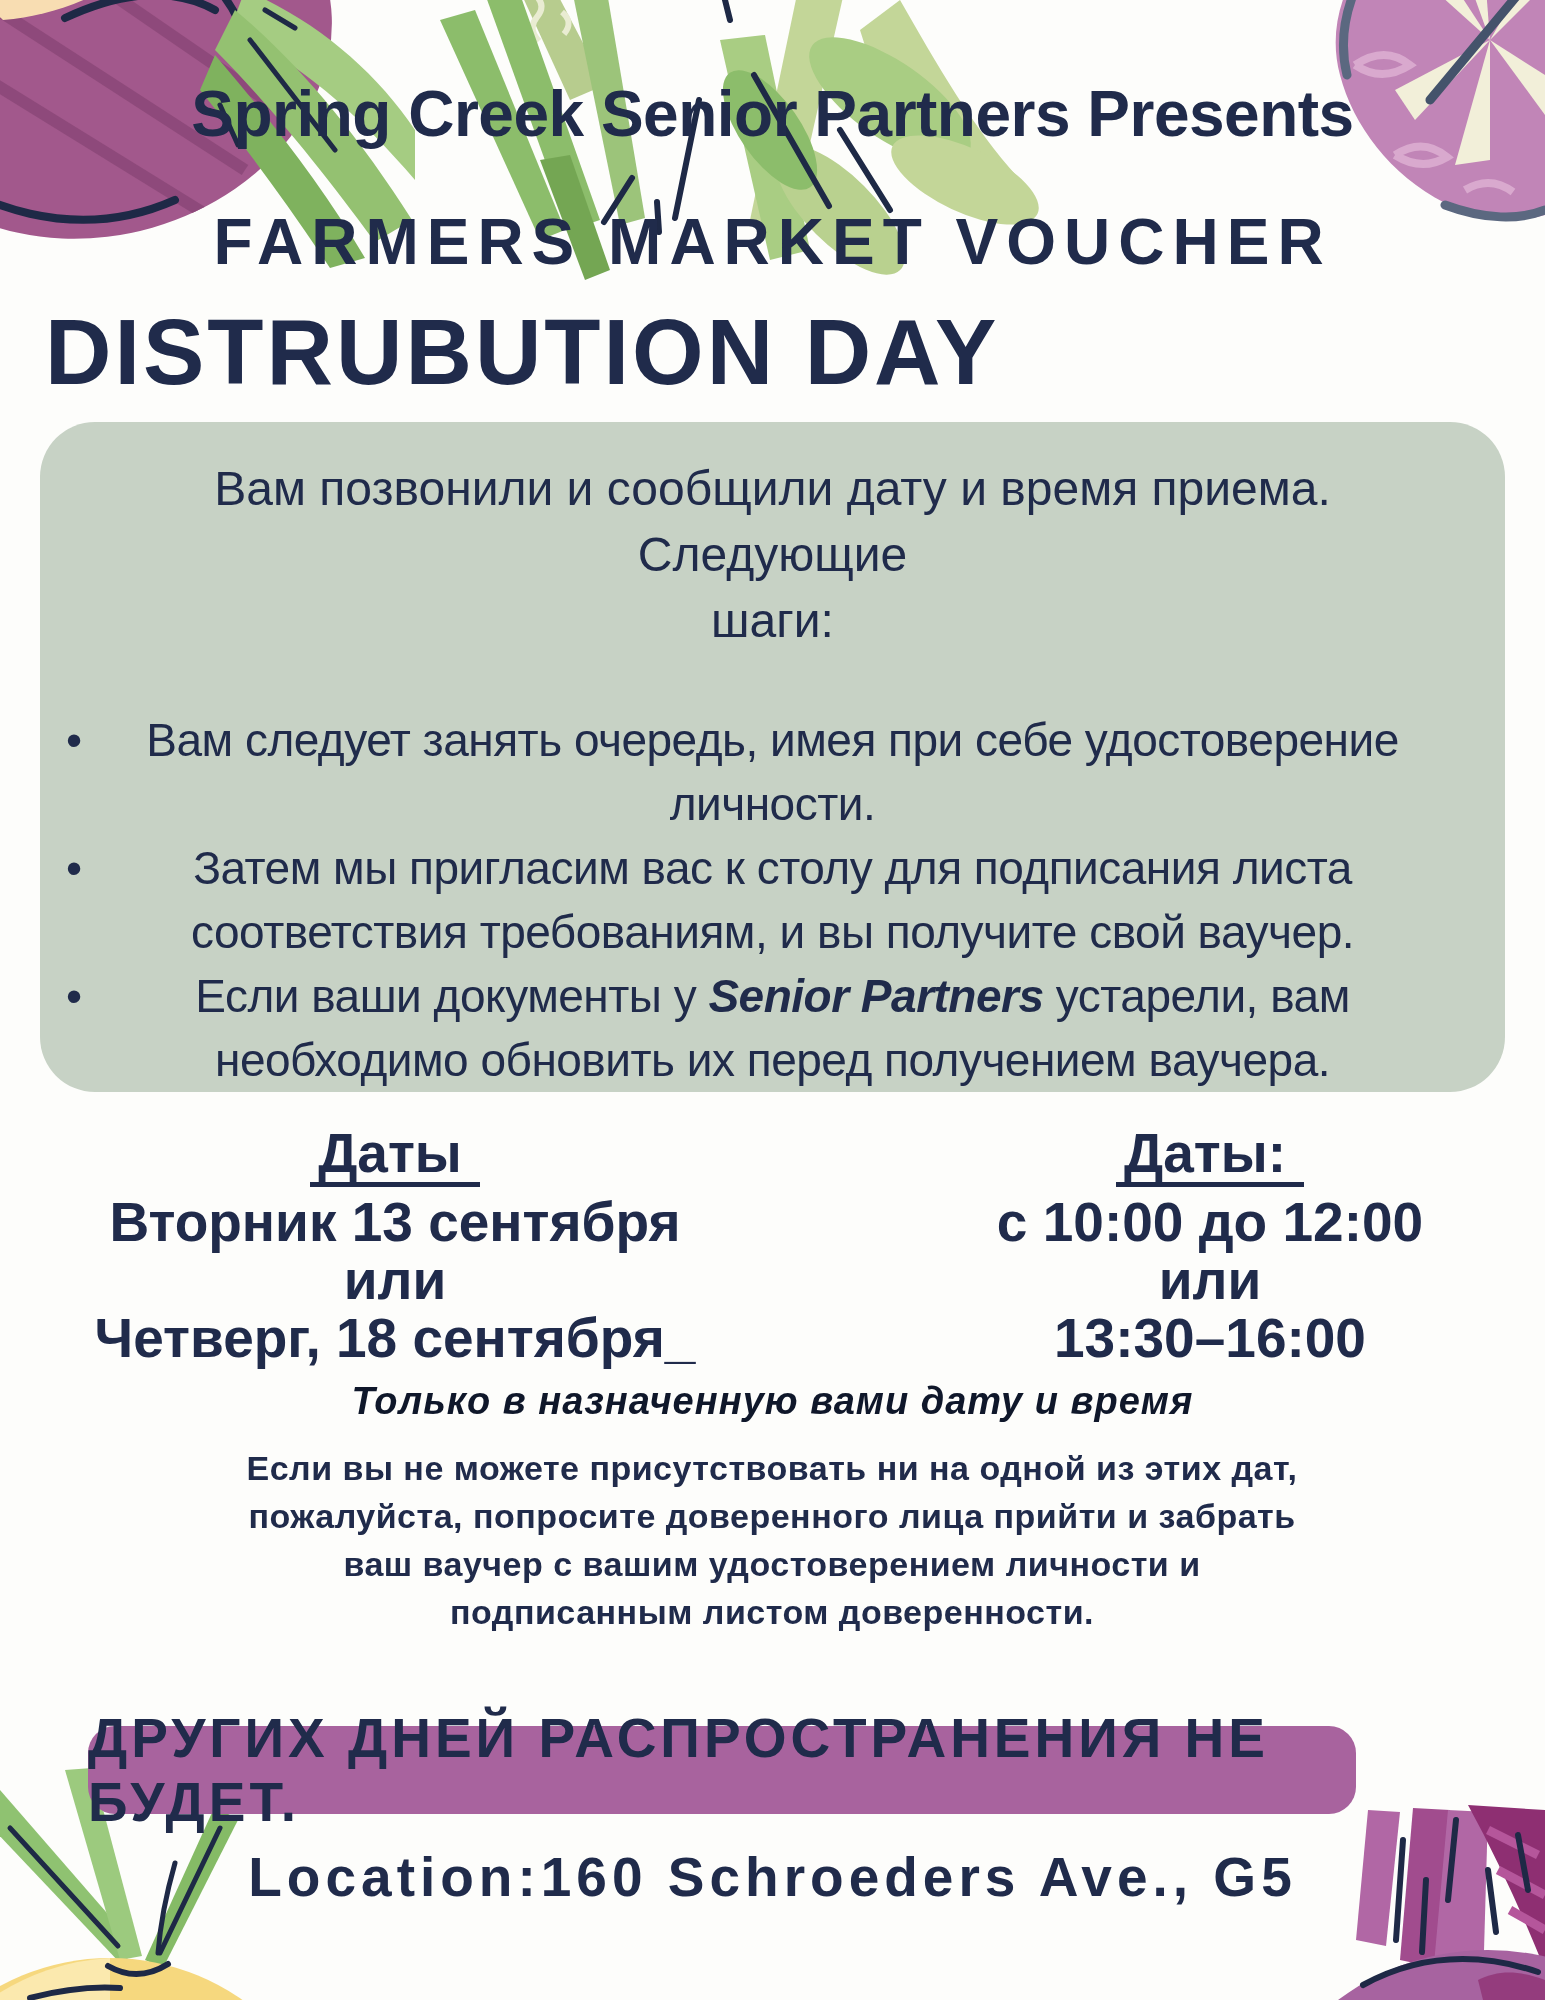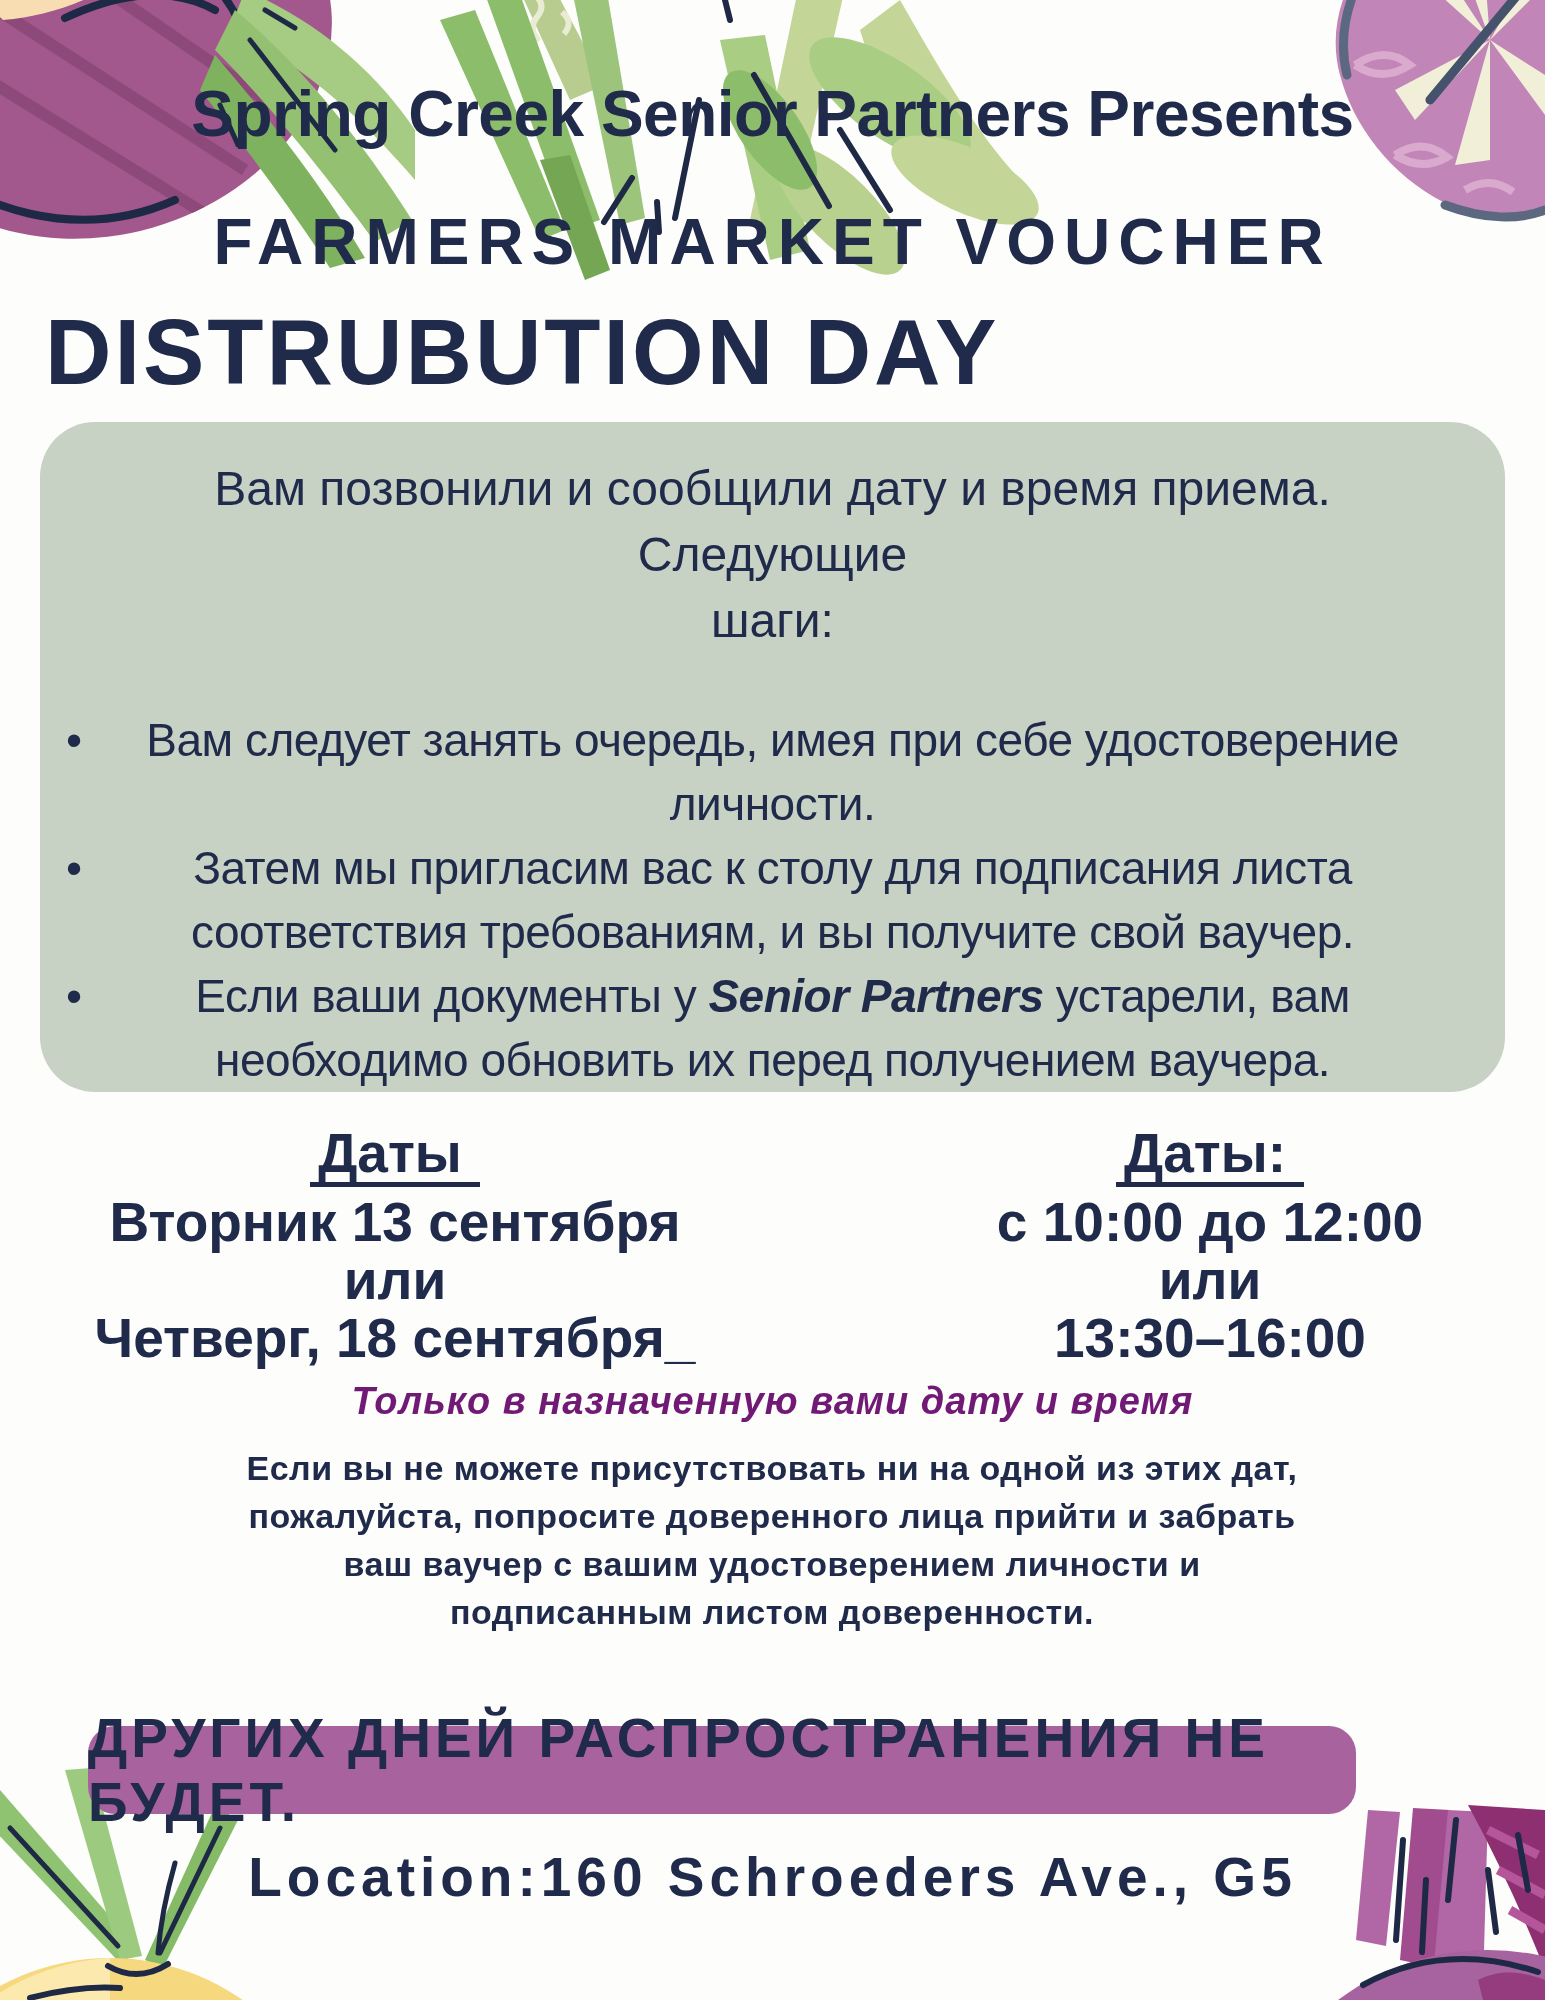--- a/index.html
+++ b/index.html
@@ -32,21 +32,21 @@
   .schedule{position:absolute; top:1092px; left:0; width:100%;
     font-size:55px; font-weight:700; line-height:58px;}
   .col{position:absolute; text-align:center;}
   .col-dates{left:45px; width:700px;}
   .col-times{left:900px; width:620px;}
   .sched-head{line-height:50px; margin-bottom:6px;margin-top:36px;}
   .u{display:inline-block; border-bottom:5px solid #202b4b; padding:0 18px 4px 8px;}
   .trail{letter-spacing:0;}
 
   .red-note{position:absolute; top:1380px; left:0; right:0; text-align:center;
-    font-size:38px; font-weight:700; font-style:italic; color:#701a75; letter-spacing:1px;}
+    font-size:38px; font-weight:700; font-style:italic; color:#0f172a; letter-spacing:1px;}
 
   .proxy-note{position:absolute; top:1444px; left:97px; width:1350px; text-align:center;
     font-size:34px; font-weight:700; line-height:48px; white-space:pre-line; letter-spacing:0.5px;}
 
   .banner{position:absolute; top:1726px; left:88px; width:1268px; height:88px;
     background:#a8639e; border-radius:27px; display:flex; align-items:center; justify-content:center;}
   .banner-text{font-size:55px; font-weight:700; letter-spacing:4px;}
 
   .location{position:absolute; top:1845px; left:0; right:0; text-align:center;
     font-size:55px; font-weight:700; letter-spacing:5px;}

